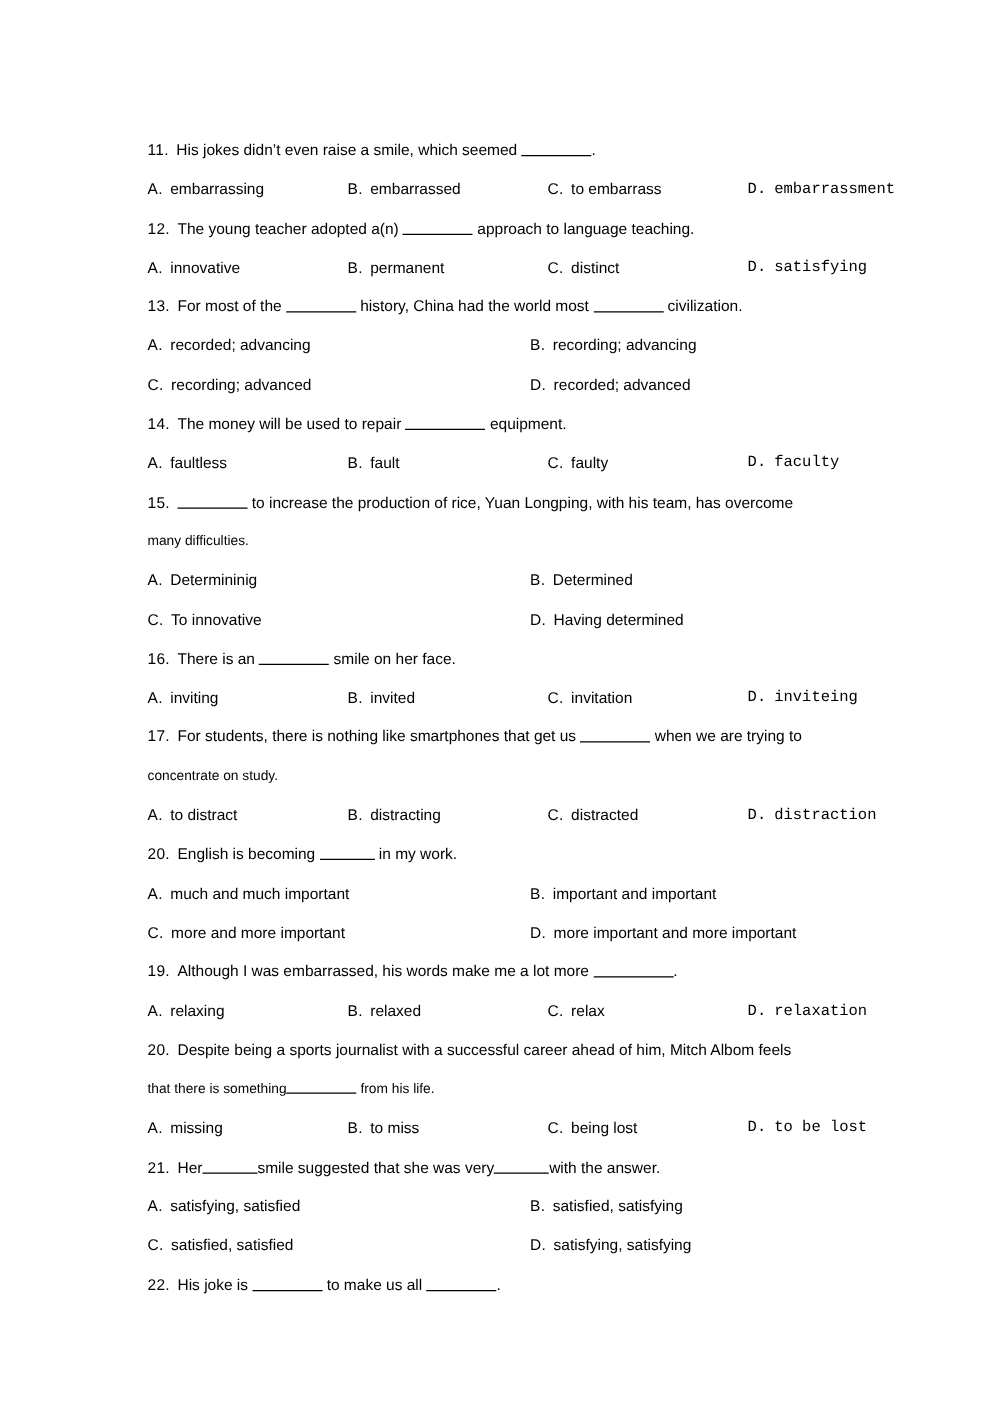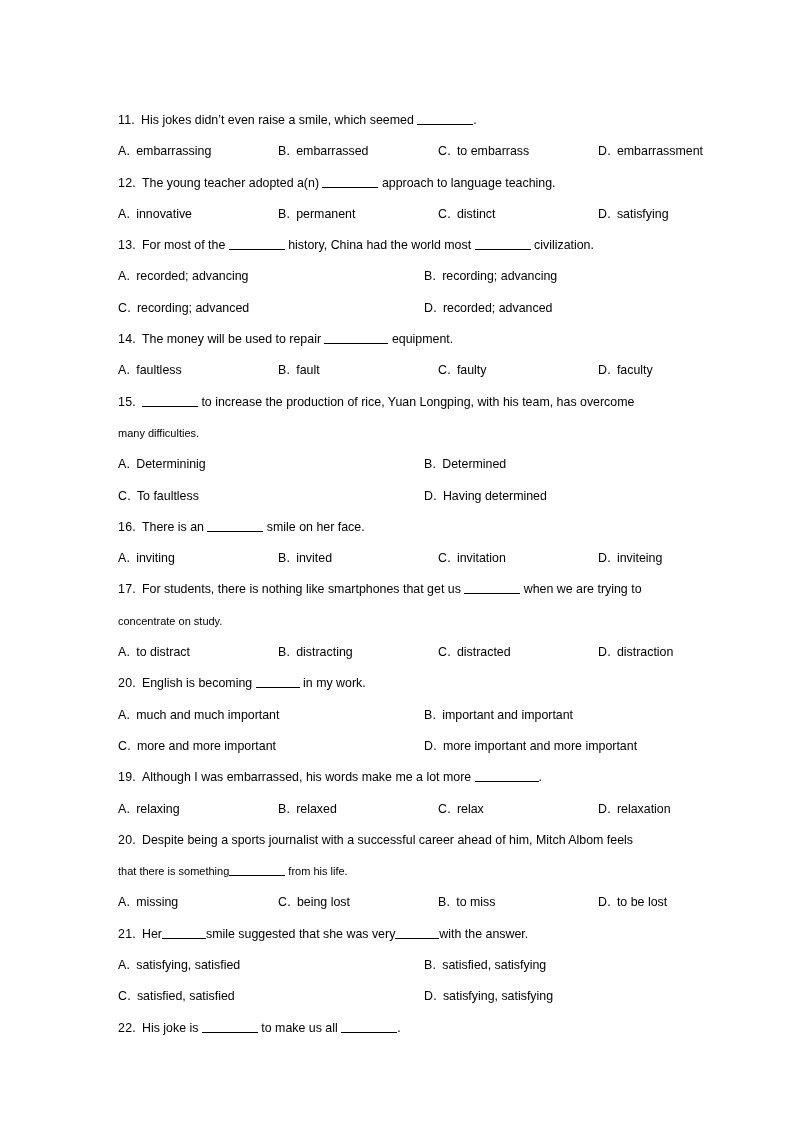--- a/index.html
+++ b/index.html
@@ -45,20 +45,21 @@
     line-height: 31.3px;
     gap: 24px;
   }
   .opt-row.cols4 > .opt {
     width: 136px;
     flex: 0 0 136px;
   }
   .opt-row.cols4 > .opt:last-child {
     width: auto;
     flex: 0 0 auto;
+    font-family: Liberation Mono, monospace;
   }
   .opt-row.cols2 > .opt {
     width: 282px;
     flex: 0 0 282px;
   }
   .opt-row.cols2 > .opt:last-child {
     width: auto;
     flex: 0 0 auto;
   }
   .opt {
@@ -130,21 +131,21 @@
         </div>
       </div>
       <div class="q-block">
         <div class="stem"><span class="qnum">15.</span><span class="qnum-sep"></span><span><span class="blank w-md"></span> to increase the production of rice, Yuan Longping, with his team, has overcome</span></div>
         <div class="cont-line">many difficulties.</div>
         <div class="opt-row cols2">
           <div class="opt"><span class="opt-letter">A.</span><span class="opt-sep"></span><span>Determininig</span></div>
           <div class="opt"><span class="opt-letter">B.</span><span class="opt-sep"></span><span>Determined</span></div>
         </div>
         <div class="opt-row cols2">
-          <div class="opt"><span class="opt-letter">C.</span><span class="opt-sep"></span><span>To faultless</span></div>
+          <div class="opt"><span class="opt-letter">C.</span><span class="opt-sep"></span><span>To innovative</span></div>
           <div class="opt"><span class="opt-letter">D.</span><span class="opt-sep"></span><span>Having determined</span></div>
         </div>
       </div>
       <div class="q-block">
         <div class="stem"><span class="qnum">16.</span><span class="qnum-sep"></span><span>There is an <span class="blank w-md"></span> smile on her face.</span></div>
         <div class="opt-row cols4">
           <div class="opt"><span class="opt-letter">A.</span><span class="opt-sep"></span><span>inviting</span></div>
           <div class="opt"><span class="opt-letter">B.</span><span class="opt-sep"></span><span>invited</span></div>
           <div class="opt"><span class="opt-letter">C.</span><span class="opt-sep"></span><span>invitation</span></div>
           <div class="opt"><span class="opt-letter">D.</span><span class="opt-sep"></span><span>inviteing</span></div>
@@ -178,22 +179,22 @@
           <div class="opt"><span class="opt-letter">B.</span><span class="opt-sep"></span><span>relaxed</span></div>
           <div class="opt"><span class="opt-letter">C.</span><span class="opt-sep"></span><span>relax</span></div>
           <div class="opt"><span class="opt-letter">D.</span><span class="opt-sep"></span><span>relaxation</span></div>
         </div>
       </div>
       <div class="q-block">
         <div class="stem"><span class="qnum">20.</span><span class="qnum-sep"></span><span>Despite being a sports journalist with a successful career ahead of him, Mitch Albom feels</span></div>
         <div class="cont-line">that there is something<span class="blank w-md"></span> from his life.</div>
         <div class="opt-row cols4">
           <div class="opt"><span class="opt-letter">A.</span><span class="opt-sep"></span><span>missing</span></div>
+          <div class="opt"><span class="opt-letter">B.</span><span class="opt-sep"></span><span>to miss</span></div>
           <div class="opt"><span class="opt-letter">C.</span><span class="opt-sep"></span><span>being lost</span></div>
-          <div class="opt"><span class="opt-letter">B.</span><span class="opt-sep"></span><span>to miss</span></div>
           <div class="opt"><span class="opt-letter">D.</span><span class="opt-sep"></span><span>to be lost</span></div>
         </div>
       </div>
       <div class="q-block">
         <div class="stem"><span class="qnum">21.</span><span class="qnum-sep"></span><span>Her<span class="blank w-sm"></span>smile suggested that she was very<span class="blank w-sm"></span>with the answer.</span></div>
         <div class="opt-row cols2">
           <div class="opt"><span class="opt-letter">A.</span><span class="opt-sep"></span><span>satisfying, satisfied</span></div>
           <div class="opt"><span class="opt-letter">B.</span><span class="opt-sep"></span><span>satisfied, satisfying</span></div>
         </div>
         <div class="opt-row cols2">

